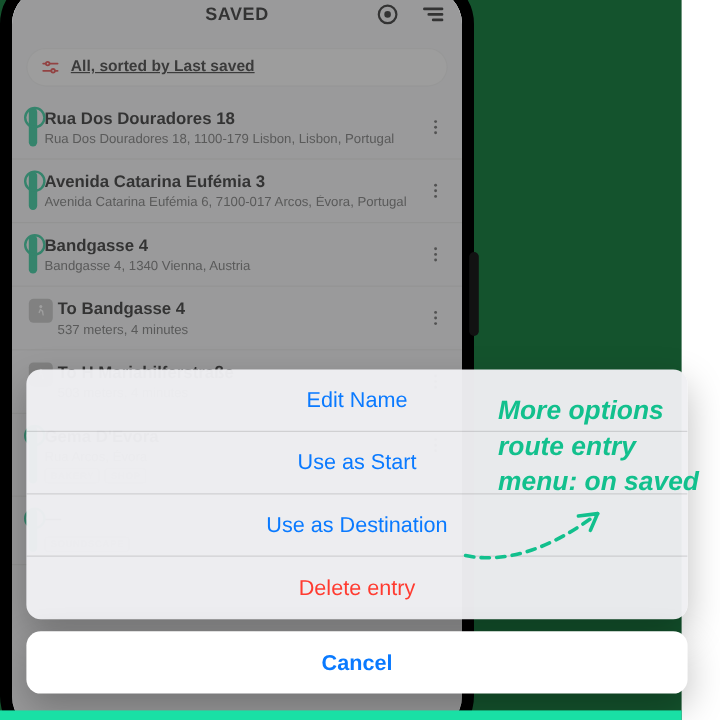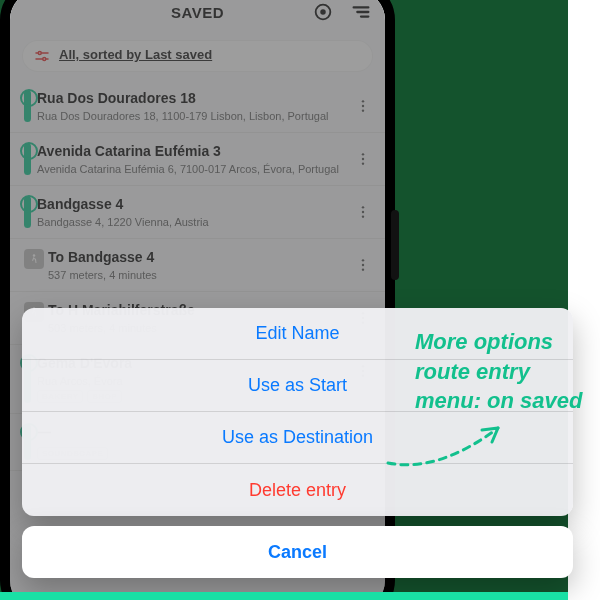--- a/index.html
+++ b/index.html
@@ -109,21 +109,21 @@
                   <circle cx="12" cy="5" r="1.8"></circle>
                   <circle cx="12" cy="12" r="1.8"></circle>
                   <circle cx="12" cy="19" r="1.8"></circle>
                 </svg>
               </div>
             </div>
             <div class="item">
               <div class="bar"></div>
               <div class="body">
                 <div class="titleline">Bandgasse 4</div>
-                <div class="subline">Bandgasse 4, 1220 Vienna, Austria</div>
+                <div class="subline">Bandgasse 4, 1340 Vienna, Austria</div>
               </div>
               <div class="kebab">
                 <svg width="16" height="16" viewBox="0 0 24 24" fill="currentColor">
                   <circle cx="12" cy="5" r="1.8"></circle>
                   <circle cx="12" cy="12" r="1.8"></circle>
                   <circle cx="12" cy="19" r="1.8"></circle>
                 </svg>
               </div>
             </div>
             <div class="item">

